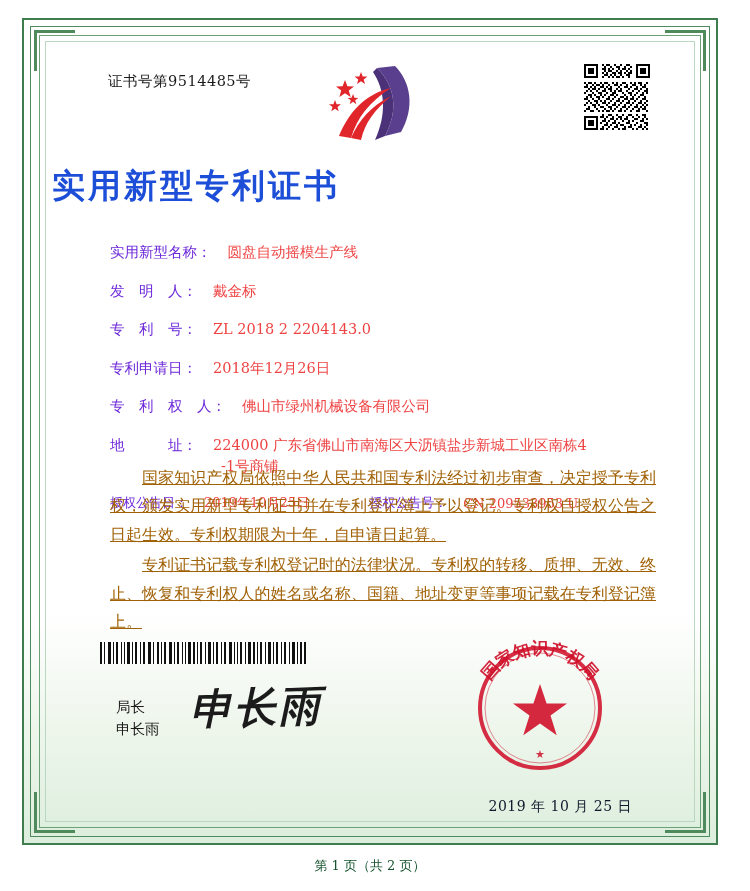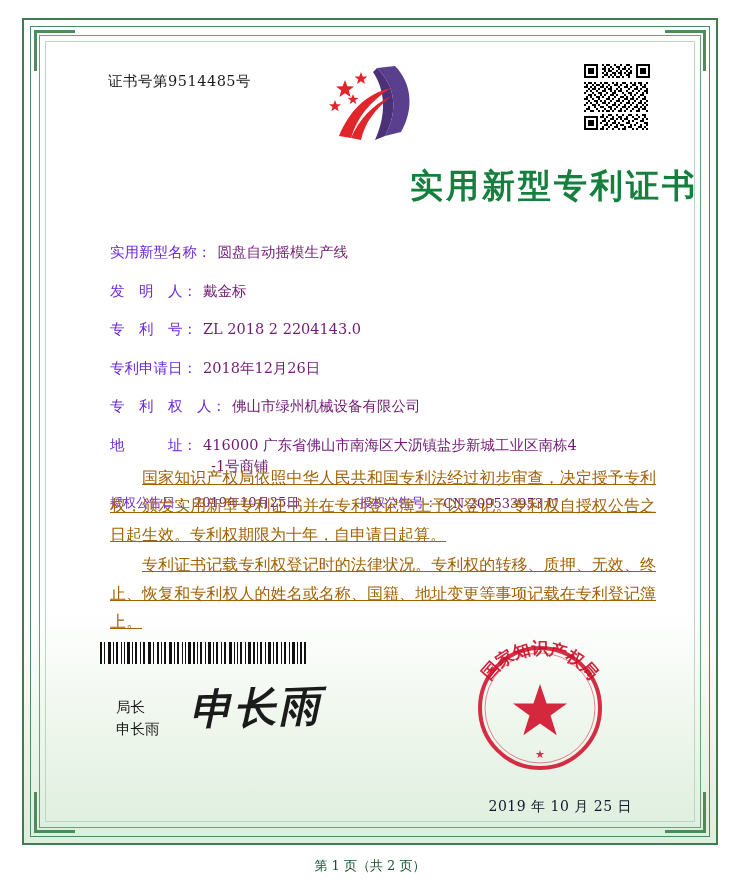--- a/index.html
+++ b/index.html
@@ -109,25 +109,25 @@
     transform: translateX(-50%);
     width: 120px;
     height: 86px;
   }
 
   .title {
     position: absolute;
     left: 0;
     right: 0;
     top: 118px;
-    text-align: right;
+    text-align: left;
     font-size: 33px;
     font-weight: bold;
     letter-spacing: 3px;
-    color: #15803d;
+    color: #1d4ed8;
     font-family: "DejaVu Serif", "Liberation Serif", serif;
   }
 
   .fields {
     position: absolute;
     left: 58px;
     top: 196px;
     right: 30px;
   }
   .field-row {
@@ -136,22 +136,22 @@
     margin-bottom: 17.5px;
     font-size: 14.5px;
     line-height: 1.45;
   }
   .field-label {
     white-space: nowrap;
     color: #6d28d9;
     font-family: Liberation Serif, serif;
   }
   .field-value {
-    color: #701a75;
-    margin-left: 6px;
+    color: #ef4444;
+    margin-left: 16px;
     font-family: "DejaVu Serif", "Liberation Serif", serif;
   }
   .field-value .line2 {
     display: block;
     margin-left: 8px;
   }
   .inline-pair {
     display: flex;
     align-items: center;
     margin-bottom: 15px;
@@ -582,21 +582,21 @@
       </div>
 
       <div class="field-row">
         <span class="field-label">专　利　权　人：</span>
         <span class="field-value">佛山市绿州机械设备有限公司</span>
       </div>
 
       <div class="field-row">
         <span class="field-label">地　　　址：</span>
         <span class="field-value">
-          <span>416000 广东省佛山市南海区大沥镇盐步新城工业区南栋4</span>
+          <span>224000 广东省佛山市南海区大沥镇盐步新城工业区南栋4</span>
           <span class="line2">-1号商铺</span>
         </span>
       </div>
 
       <div class="inline-pair">
         <span class="field-label">授权公告日：</span>
         <span class="field-value">2019年10月25日</span>
         <span class="field-label right-label">授权公告号：</span>
         <span class="field-value">CN 209533953 U</span>
       </div>

